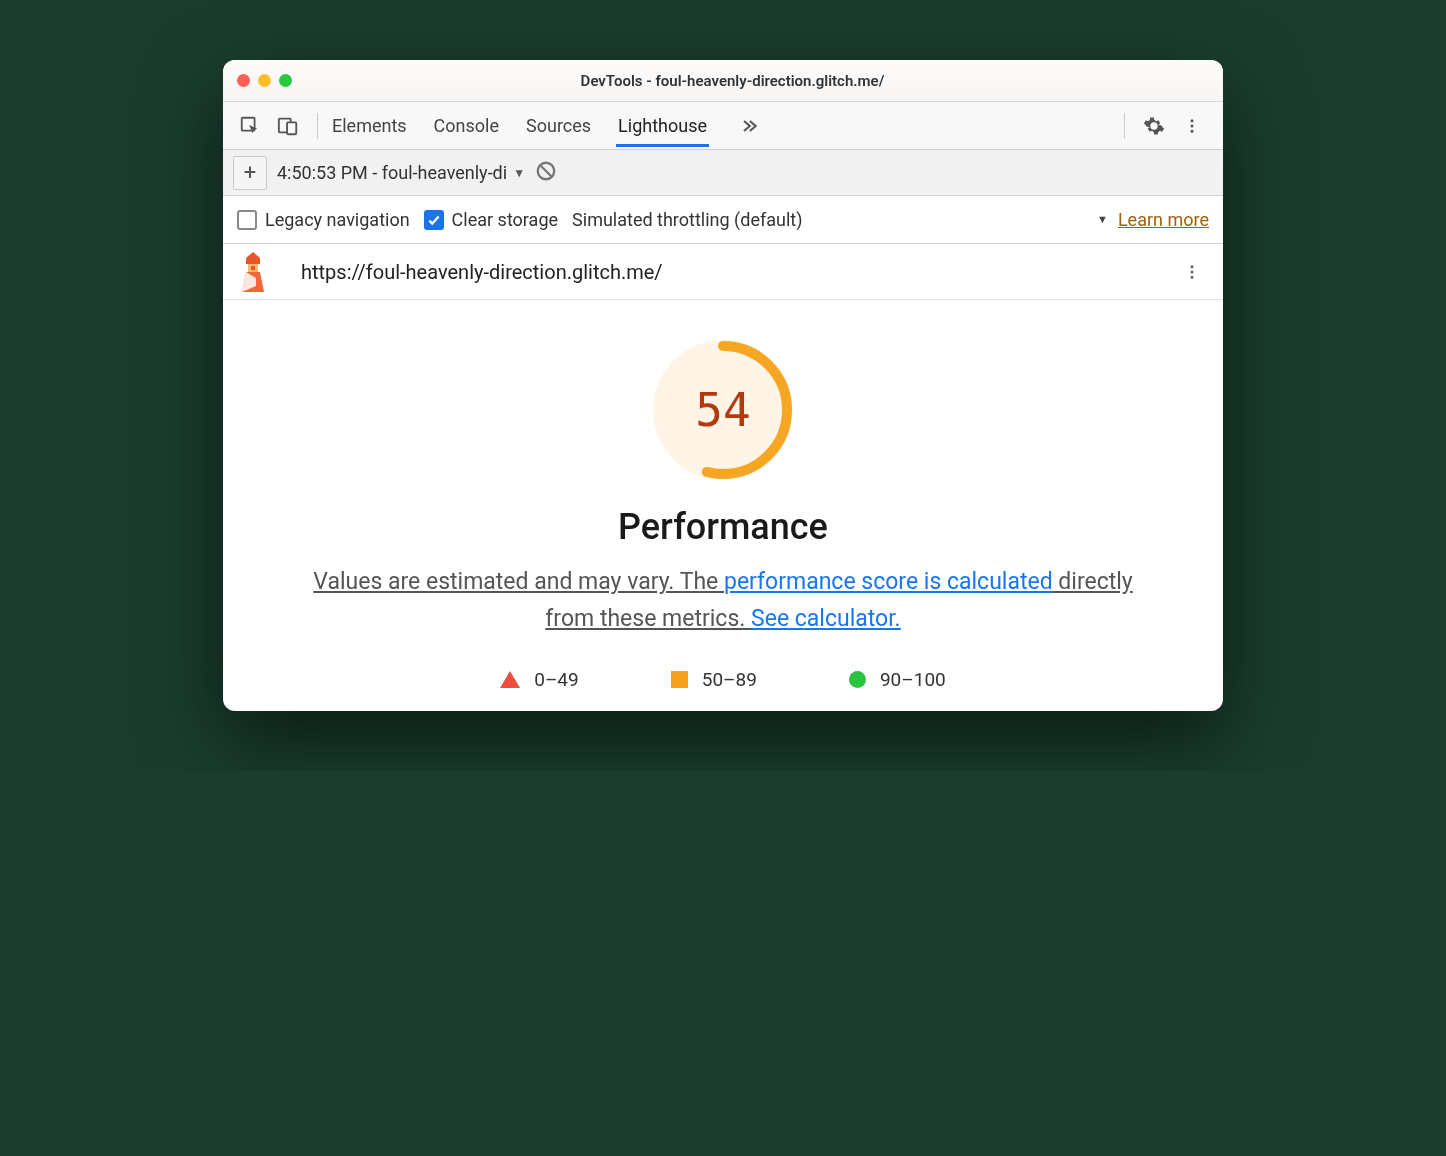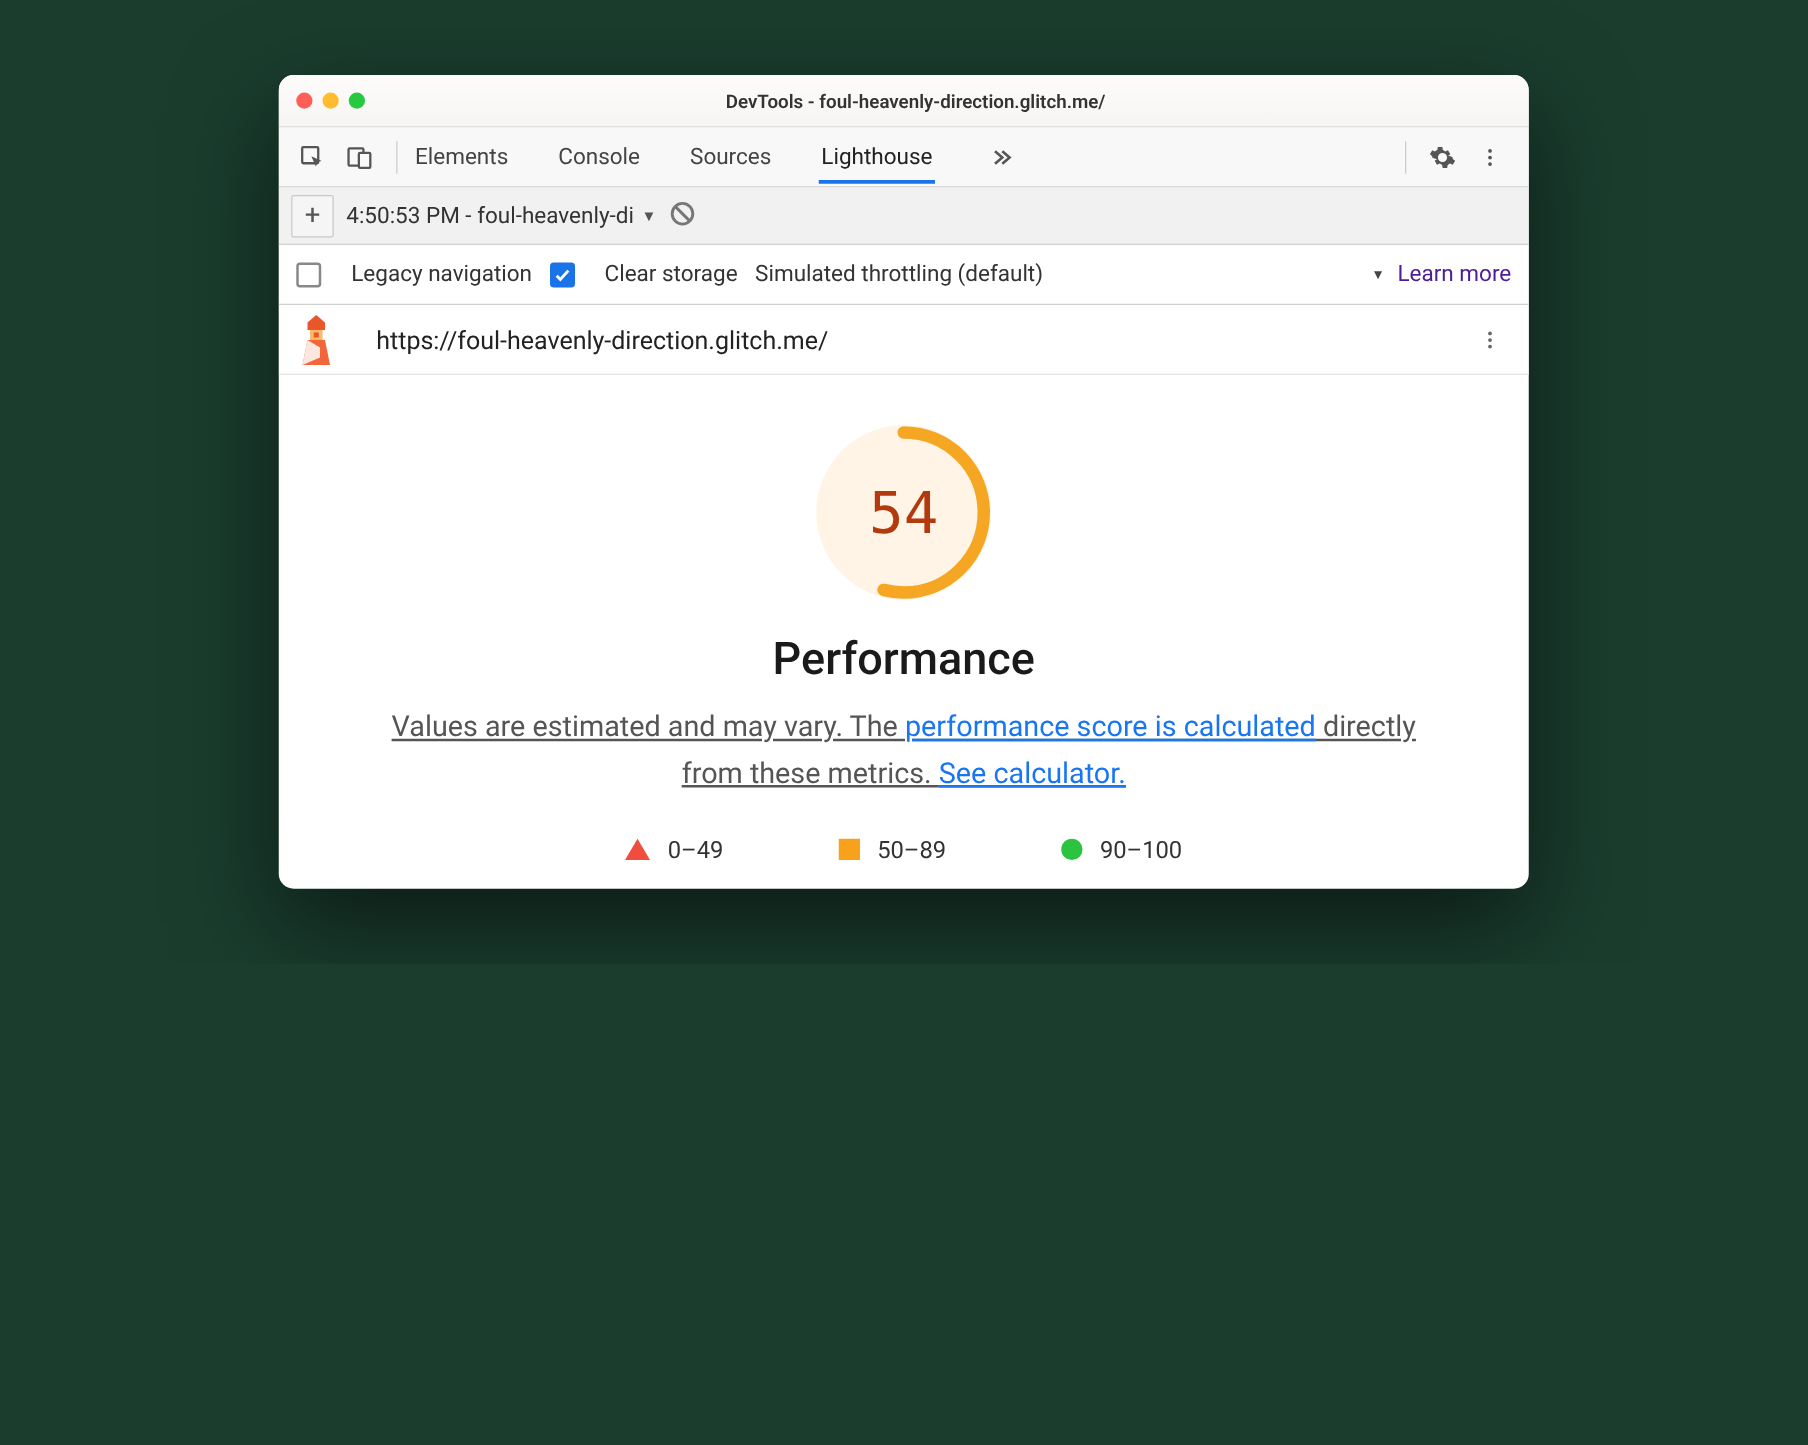--- a/index.html
+++ b/index.html
@@ -48,21 +48,21 @@
   border-bottom: 1px solid #d0d0d0;
   background: #f8f8f8;
   gap: 4px;
 }
 .toolbar .icon-btn {
   width: 34px; height: 34px;
   display: inline-flex; align-items: center; justify-content: center;
   color: #555;
 }
 .vsep { width: 1px; height: 26px; background: #ccc; margin: 0 8px; }
-.tabs { display: flex; gap: 36px; align-items: center; flex: 1; }
+.tabs { display: flex; gap: 23px; align-items: center; flex: 1; }
 .tab {
   font-size: 18px; color: #444; padding: 10px 2px 11px; cursor: pointer;
 }
 .tab.active { color: #222; border-bottom: 3px solid #1a73e8; padding-bottom: 8px; }
 .spacer { flex: 1; }
 
 .subbar {
   display: flex; align-items: center; height: 46px;
   padding: 0 10px; border-bottom: 1px solid #d0d0d0;
   background: #f1f1f1; gap: 10px;
@@ -82,22 +82,22 @@
   display: flex; align-items: center; height: 48px; padding: 0 14px;
   border-bottom: 1px solid #d0d0d0; background: #fff; gap: 14px;
   font-size: 18px; color: #333;
 }
 .checkbox {
   width: 20px; height: 20px; border: 2px solid #888; border-radius: 3px;
   display: inline-flex; align-items: center; justify-content: center;
   background: #fff;
 }
 .checkbox.checked { background: #1a73e8; border-color: #1a73e8; }
-.check-row { display: inline-flex; align-items: center; gap: 24px; }
-.learn-more { color: #4c1d95; margin-left: auto; }
+.check-row { display: inline-flex; align-items: center; gap: 8px; }
+.learn-more { text-decoration: underline; color: #a16207; margin-left: auto; }
 .caret-sm { font-size: 11px; color: #444; margin-right: 4px; }
 
 .urlbar {
   display: flex; align-items: center; height: 56px; padding: 0 14px;
   border-bottom: 1px solid #e3e3e3; background: #fff; gap: 32px;
 }
 .beacon { width: 32px; height: 40px; display: inline-flex; align-items: flex-end; justify-content: center; }
 .url-text { font-size: 20px; color: #222; flex: 1; }
 .kebab { width: 34px; height: 34px; display: inline-flex; align-items: center; justify-content: center; color: #555; }
 

